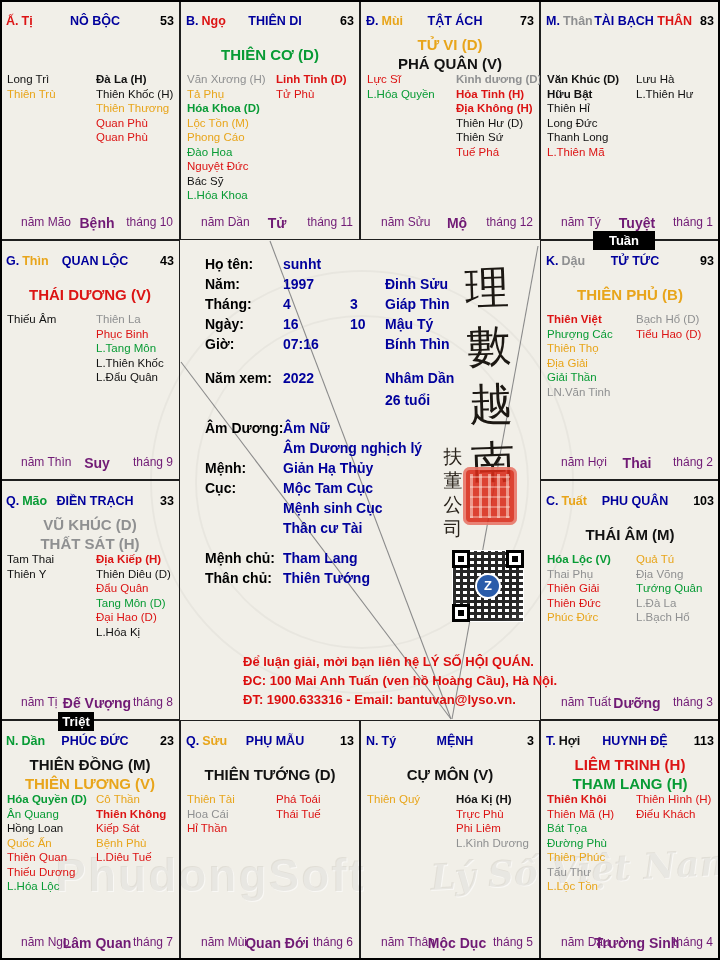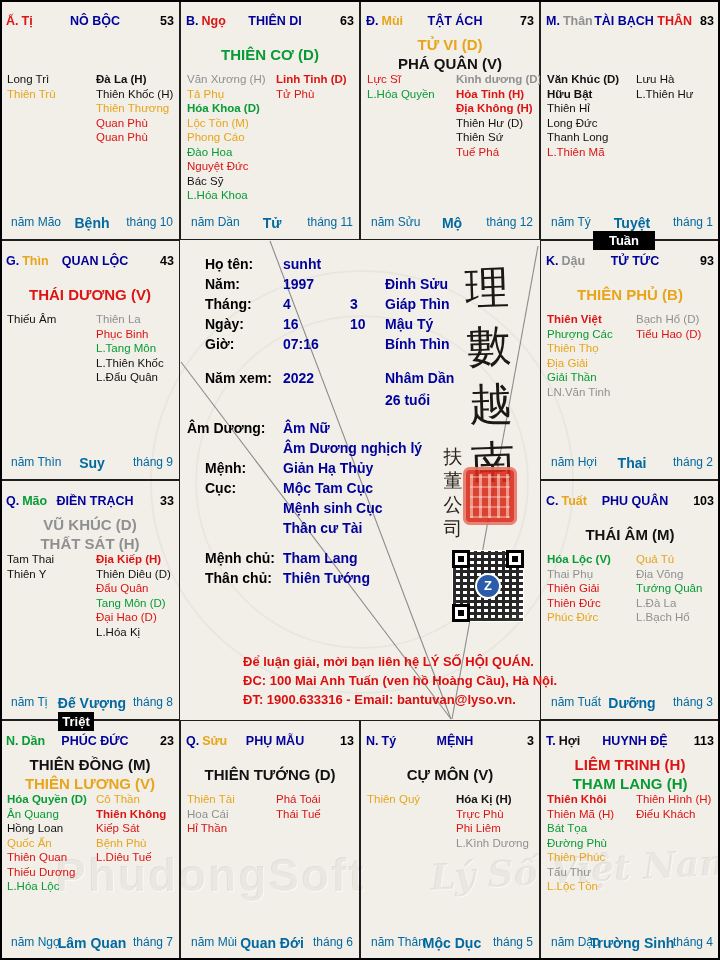--- a/index.html
+++ b/index.html
@@ -21,21 +21,21 @@
   .corner .chi{margin-left:3px;}
   .title{position:absolute;left:38px;right:28px;text-align:center;white-space:nowrap;}
   .title.shift{left:42px;right:62px;padding-left:8px;}
   .num{position:absolute;right:5px;color:#000;}
   .than-lab{position:absolute;right:27px;}
   .mains{position:absolute;top:33px;left:0;right:0;height:40px;display:flex;
          flex-direction:column;justify-content:center;text-align:center;
          font-weight:bold;font-size:15px;line-height:19px;white-space:nowrap;}
   .col{position:absolute;top:71px;font-size:11.5px;line-height:14.5px;white-space:nowrap;}
   .col1{left:6px;} .col2{left:95px;}
-  .cell-foot{position:absolute;bottom:9px;left:4px;right:0;height:15px;font-size:12px;color:#0369a1;}
+  .cell-foot{position:absolute;bottom:9px;left:14px;right:0;height:15px;font-size:12px;color:#701a75;}
   .f-nam{position:absolute;left:6px;} .f-thang{position:absolute;right:6px;}
   .f-van{position:absolute;left:0;right:0;text-align:center;font-weight:bold;font-size:14px;}
 
   .c-red{color:#dc1414;} .c-org{color:#e8a51b;} .c-grn{color:#089b35;}
   .c-gry{color:#8f9091;} .c-blk{color:#121212;} .c-nvy{color:#00009c;}
   .bold{font-weight:bold;}
 
   
   #lines{position:absolute;left:0;top:0;z-index:2;pointer-events:none;}
   #lines line{stroke:#8b8b8b;stroke-width:1.1;}
@@ -433,21 +433,21 @@
     <div class="crow cval" style="left:103px;top:76px">16</div>
     <div class="crow cval" style="left:170px;top:76px">10</div>
     <div class="crow cval" style="left:205px;top:76px">Mậu Tý</div>
     <div class="crow clabel" style="left:25px;top:96px">Giờ:</div>
     <div class="crow cval" style="left:103px;top:96px">07:16</div>
     <div class="crow cval" style="left:205px;top:96px">Bính Thìn</div>
     <div class="crow clabel" style="left:25px;top:130px">Năm xem:</div>
     <div class="crow cval" style="left:103px;top:130px">2022</div>
     <div class="crow cval" style="left:205px;top:130px">Nhâm Dần</div>
     <div class="crow cval" style="left:205px;top:152px">26 tuổi</div>
-    <div class="crow clabel" style="left:7px;top:180px">Âm Dương:</div>
+    <div class="crow clabel" style="left:25px;top:180px">Âm Dương:</div>
     <div class="crow cval" style="left:103px;top:180px">Âm Nữ</div>
     <div class="crow cval" style="left:103px;top:200px">Âm Dương nghịch lý</div>
     <div class="crow clabel" style="left:25px;top:220px">Mệnh:</div>
     <div class="crow cval" style="left:103px;top:220px">Giản Hạ Thủy</div>
     <div class="crow clabel" style="left:25px;top:240px">Cục:</div>
     <div class="crow cval" style="left:103px;top:240px">Mộc Tam Cục</div>
     <div class="crow cval" style="left:103px;top:260px">Mệnh sinh Cục</div>
     <div class="crow cval" style="left:103px;top:280px">Thân cư Tài</div>
     <div class="crow clabel" style="left:25px;top:310px">Mệnh chủ:</div>
     <div class="crow cval" style="left:103px;top:310px">Tham Lang</div>

